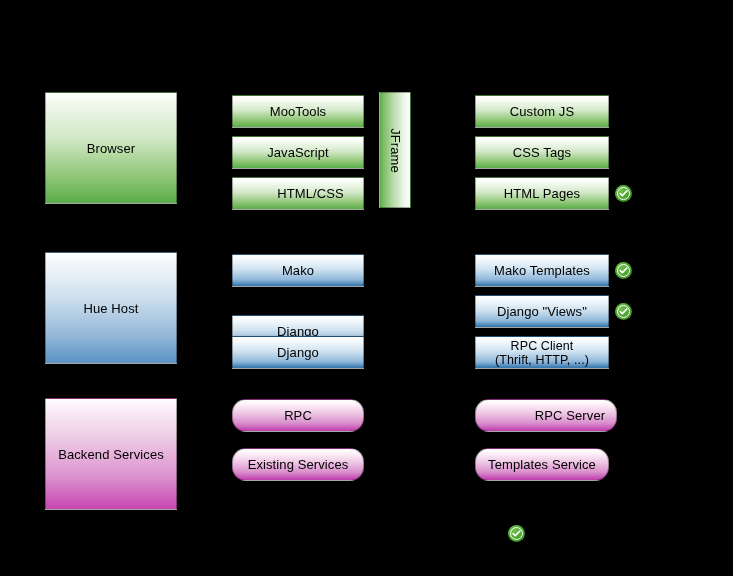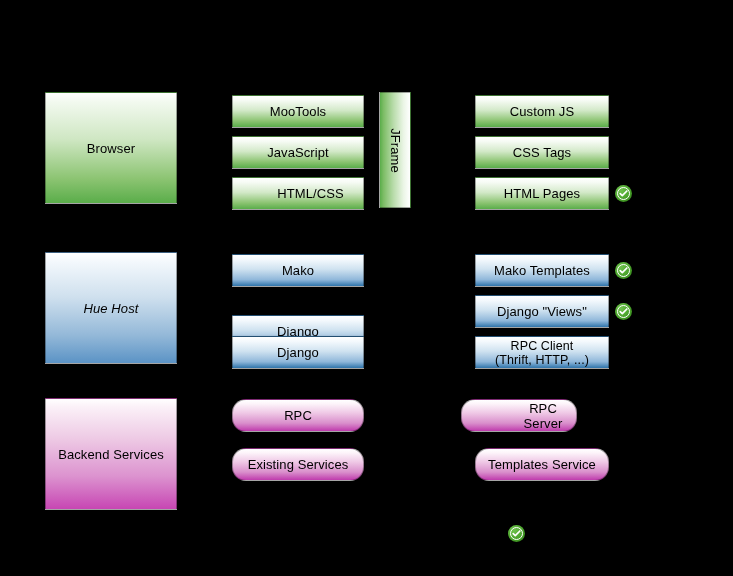--- a/index.html
+++ b/index.html
@@ -137,21 +137,21 @@
   </div>
   <div class="node chip green" style="left:475px; top:177px; width:134px;">
     <span>HTML Pages</span>
   </div>
   <div class="check-badge" style="left:615px; top:185px;">
     <svg width="11" height="11" viewBox="0 0 11 11" aria-hidden="true">
       <path d="M2.2 5.6 L4.3 7.7 L8.9 3.0" fill="none" stroke="#ffffff" stroke-width="1.7" stroke-linecap="round" stroke-linejoin="round"></path>
     </svg>
   </div>
 
-  <div class="node group blue" style="left:45px; top:252px; width:132px; height:112px;font-style:italic;">
+  <div class="node group blue" style="left:45px; top:252px; width:132px; height:112px;">
     <span>Hue Host</span>
   </div>
 
   <div class="node chip blue" style="left:232px; top:254px; width:132px;">
     <span>Mako</span>
   </div>
   <div class="node chip blue" style="left:232px; top:295px; width:132px;margin-top:20px;">
     <span>Django</span>
   </div>
   <div class="node chip blue" style="left:232px; top:336px; width:132px;">
@@ -185,21 +185,21 @@
     <span>Backend Services</span>
   </div>
 
   <div class="node chip magenta" style="left:232px; top:399px; width:132px;">
     <span>RPC</span>
   </div>
   <div class="node chip magenta" style="left:232px; top:448px; width:132px;">
     <span>Existing Services</span>
   </div>
 
-  <div class="node chip magenta" style="left:461px; top:399px; width:116px;padding-left:48px;">
+  <div class="node chip magenta" style="left:475px; top:399px; width:142px;padding-left:48px;">
     <span>RPC Server</span>
   </div>
   <div class="node chip magenta" style="left:475px; top:448px; width:134px;">
     <span>Templates Service</span>
   </div>
 
   <div class="check-badge" style="left:508px; top:525px;">
     <svg width="11" height="11" viewBox="0 0 11 11" aria-hidden="true">
       <path d="M2.2 5.6 L4.3 7.7 L8.9 3.0" fill="none" stroke="#ffffff" stroke-width="1.7" stroke-linecap="round" stroke-linejoin="round"></path>
     </svg>

